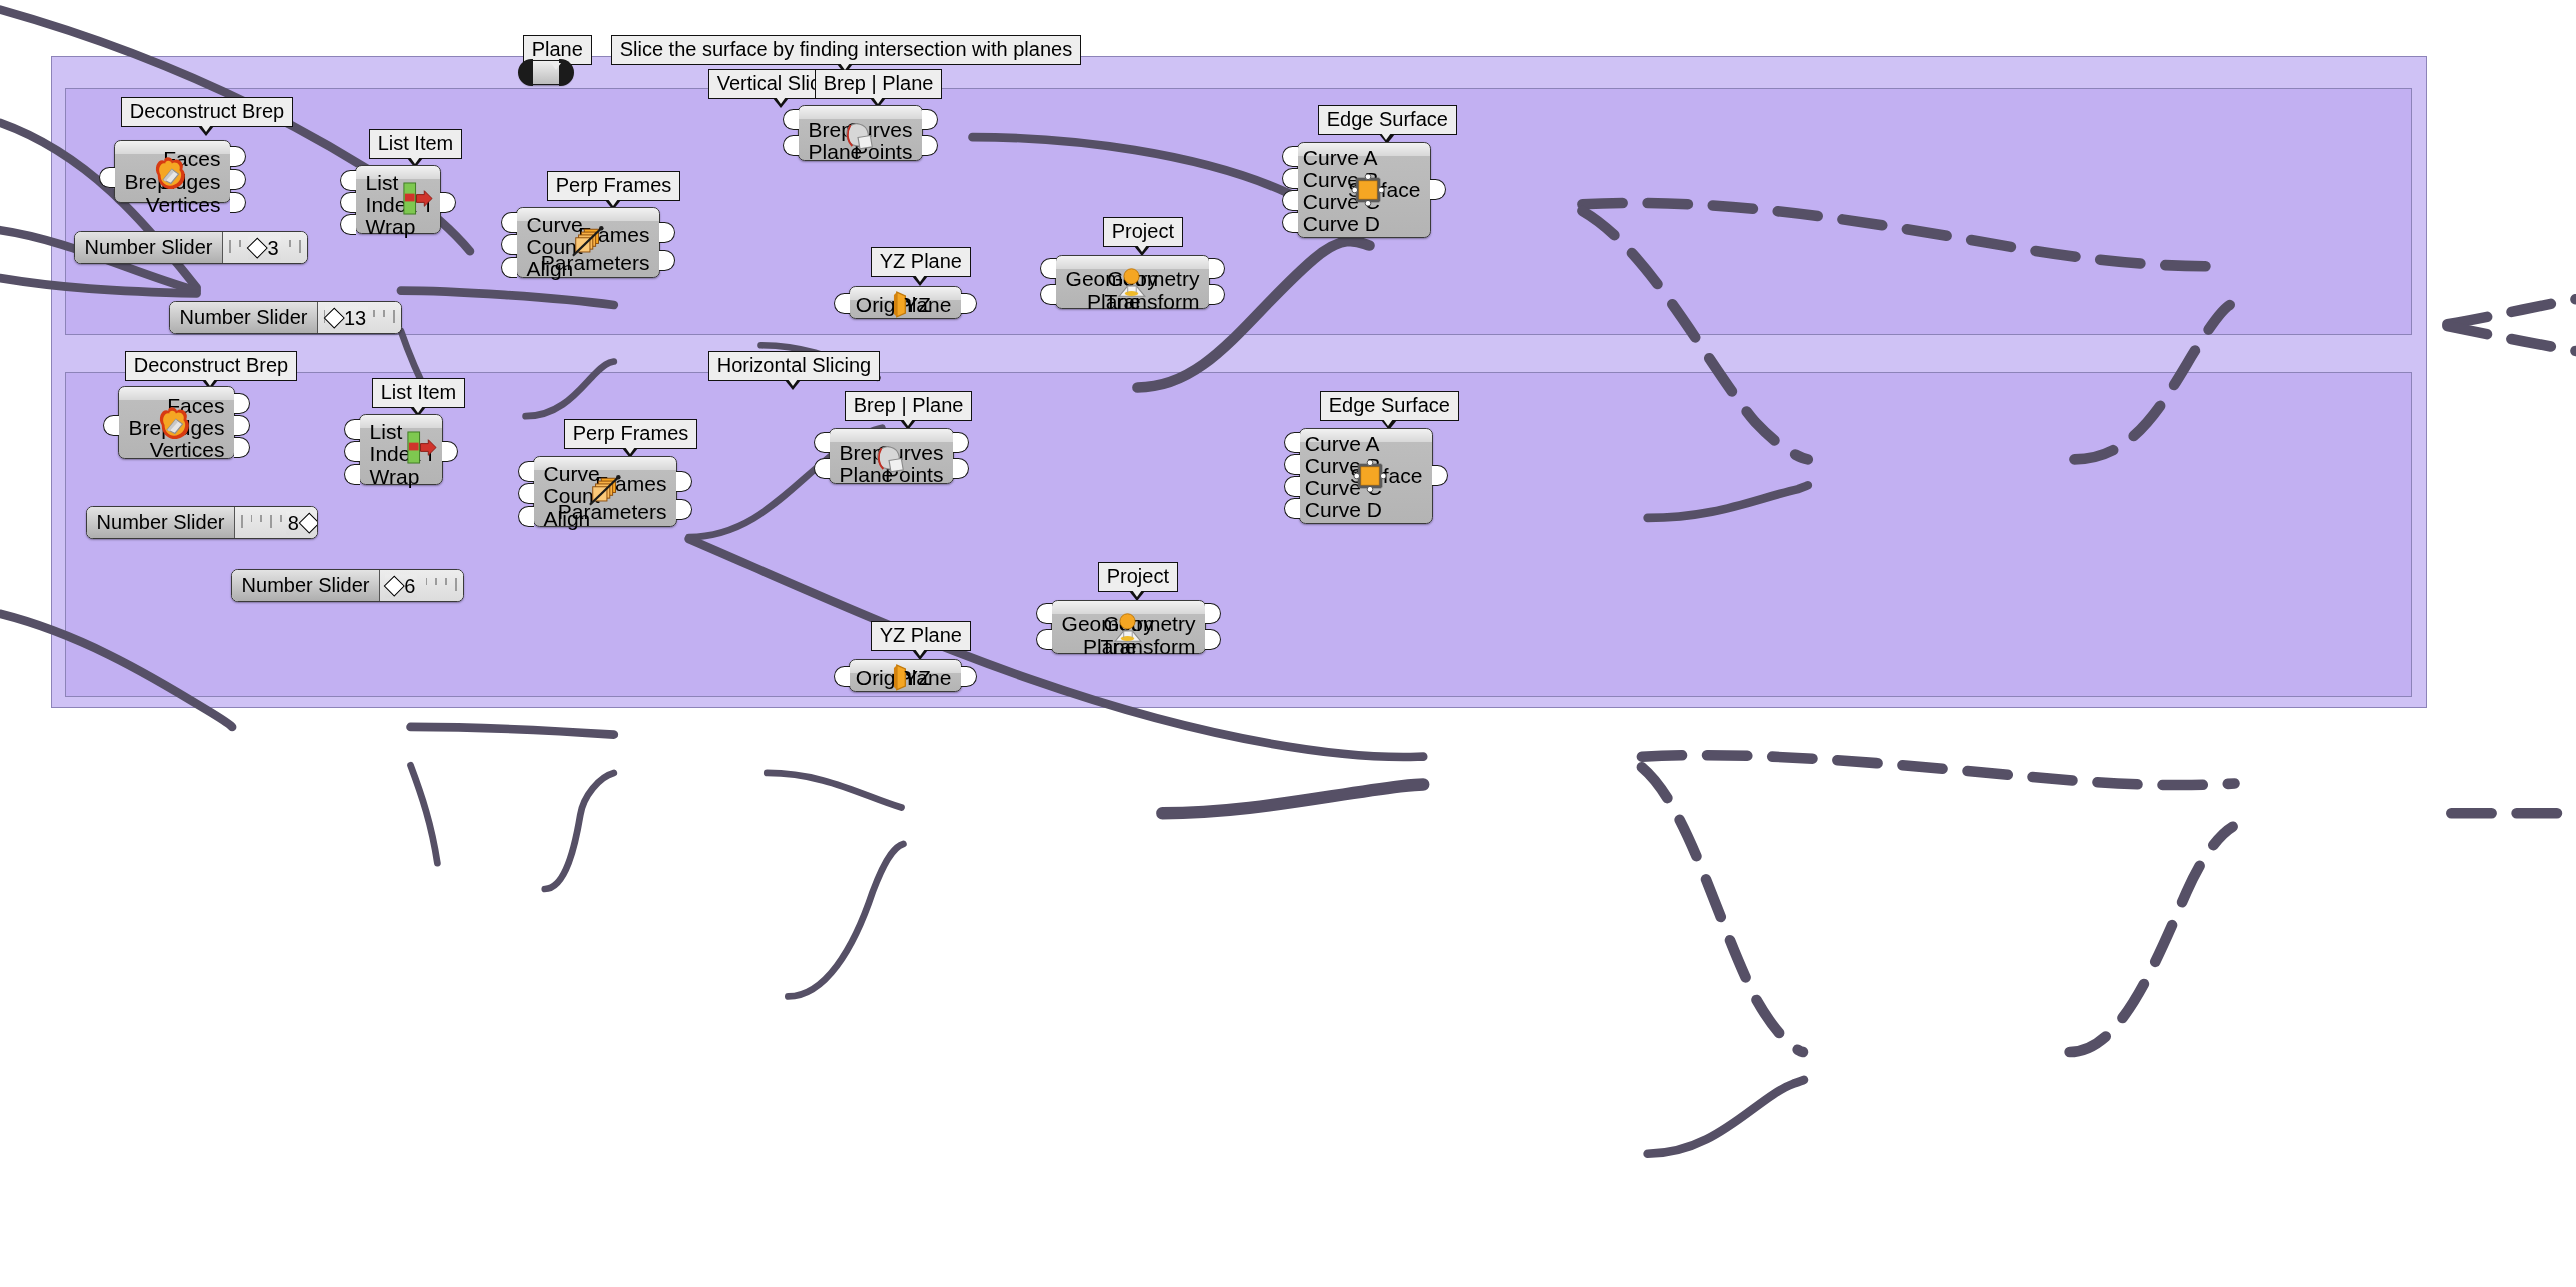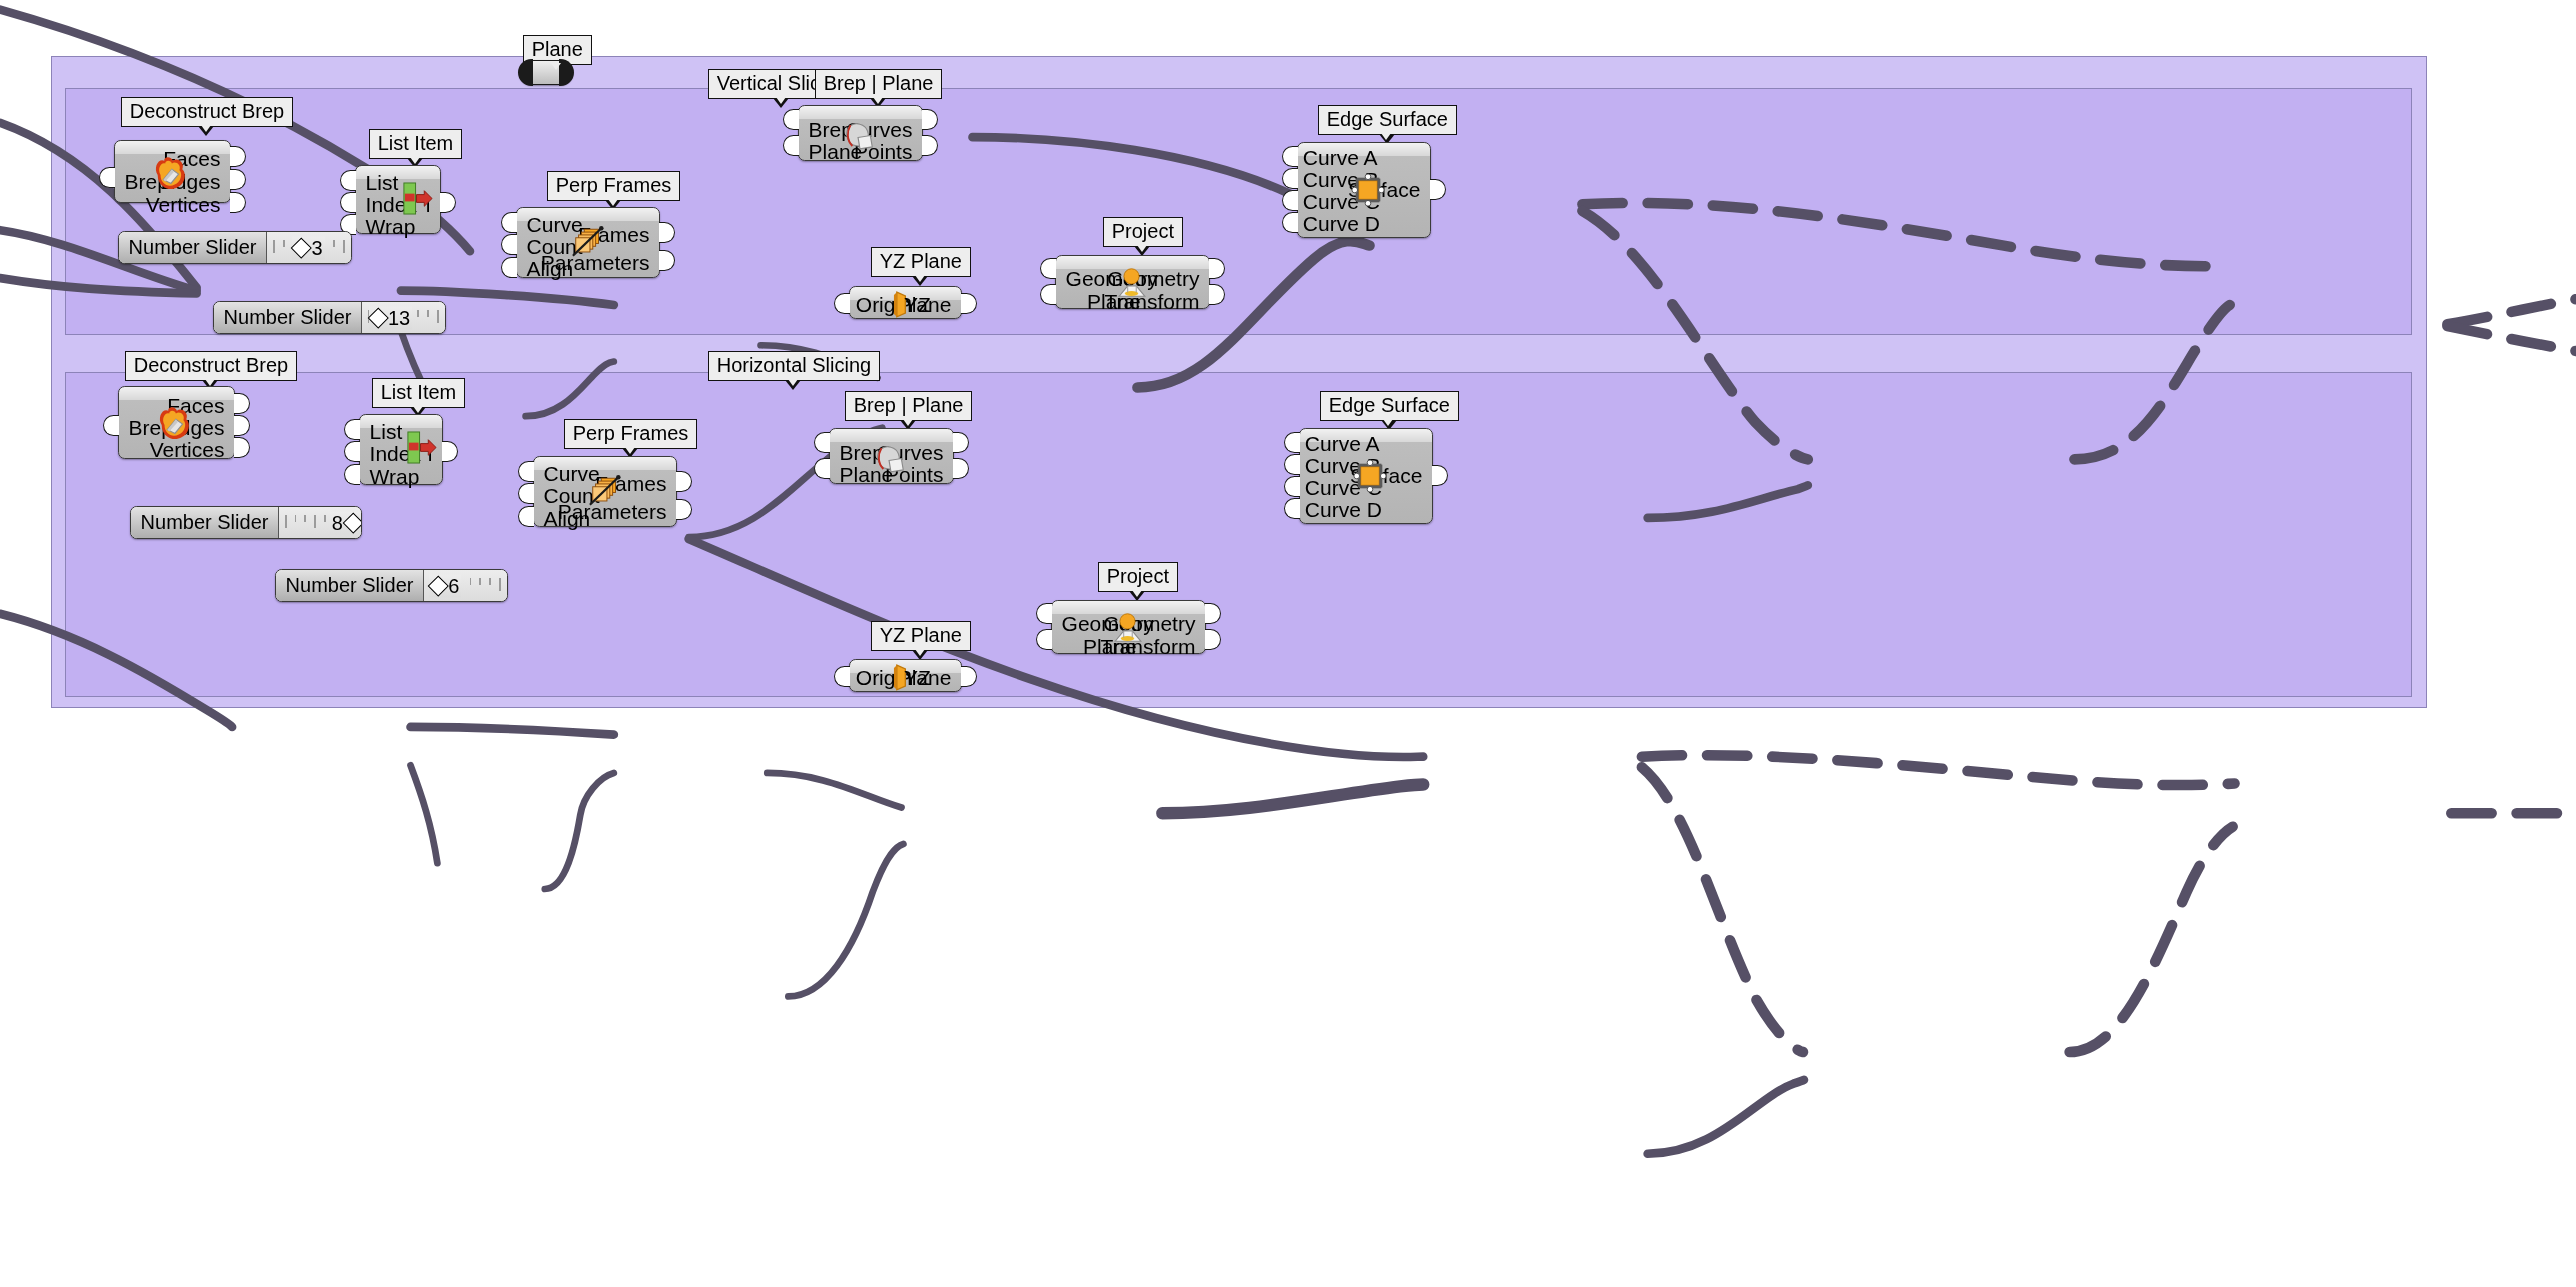--- a/index.html
+++ b/index.html
@@ -44,21 +44,21 @@
   
   .grip{position:absolute;width:16.3px;height:21px;background:#ffffff;
         border:1.9px solid #1a1a1a;box-sizing:border-box;}
   .grip.l{border-radius:10.5px 0 0 10.5px;border-right:none;}
   .grip.r{border-radius:0 10.5px 10.5px 0;border-left:none;}
 
   
   .slider{position:absolute;box-sizing:border-box;height:33px;
           border:1.9px solid #3a3a3a;border-radius:6.7px;display:flex;
           background:#e8e8e8;box-shadow:0 1px 1.9px rgba(0,0,0,.35);
-          overflow:hidden;margin-left:44px;}
+          overflow:hidden;}
   .slider .lbl{display:flex;align-items:center;padding:0 9.6px;
           font-size:20px;color:#000;
           background:linear-gradient(to bottom,#e3e3e3,#aeaeae);
           border-right:1px solid #555;white-space:nowrap;}
   .slider .track{position:relative;flex:1;
           background:linear-gradient(to bottom,#ededed,#dcdcdc);}
   .slider .ticks{position:absolute;left:5.8px;right:5.8px;top:7.7px;height:13.4px;
           display:flex;justify-content:space-between;align-items:flex-start;}
   .slider .ticks i{display:block;width:1.9px;background:#9b9b9b;height:7.7px;}
   .slider .ticks i.tall{height:13.4px;}
@@ -149,20 +149,21 @@
       <path d="M1712,800 C1760,840 1790,960 1830,1040 C1855,1085 1875,1096 1880,1097" stroke-width="11" stroke-dasharray="42 26"></path>
 
       <path d="M2158,1097 C2210,1097 2245,1010 2280,930 C2300,885 2318,868 2328,862" stroke-width="11" stroke-dasharray="42 26"></path>
 
       <path d="M1718,1203 C1790,1203 1830,1145 1870,1130 C1876,1128 1879,1127 1881,1126" stroke-width="9"></path>
 
       <path d="M2556,848 C2610,848 2650,848 2686,848" stroke-width="11" stroke-dasharray="42 26"></path>
     </g>
   </svg>
 
+  <div class="tag" style="left:611px;top:35px;">Slice the surface by finding intersection with planes</div>
   <div class="tag" style="left:523px;top:35px;">Plane</div>
   <div class="tag" style="left:708px;top:69px;">Vertical Slicing</div>
   <div class="tag" style="left:708px;top:351px;">Horizontal Slicing</div>
 
   <div class="tag" style="left:121px;top:97px;">Deconstruct Brep</div>
   <div class="tag" style="left:369px;top:129px;">List Item</div>
   <div class="tag" style="left:547px;top:171px;">Perp Frames</div>
   <div class="tag" style="left:815px;top:69px;">Brep | Plane</div>
   <div class="tag" style="left:1318px;top:105px;">Edge Surface</div>
   <div class="tag" style="left:1103px;top:217px;">Project</div>

